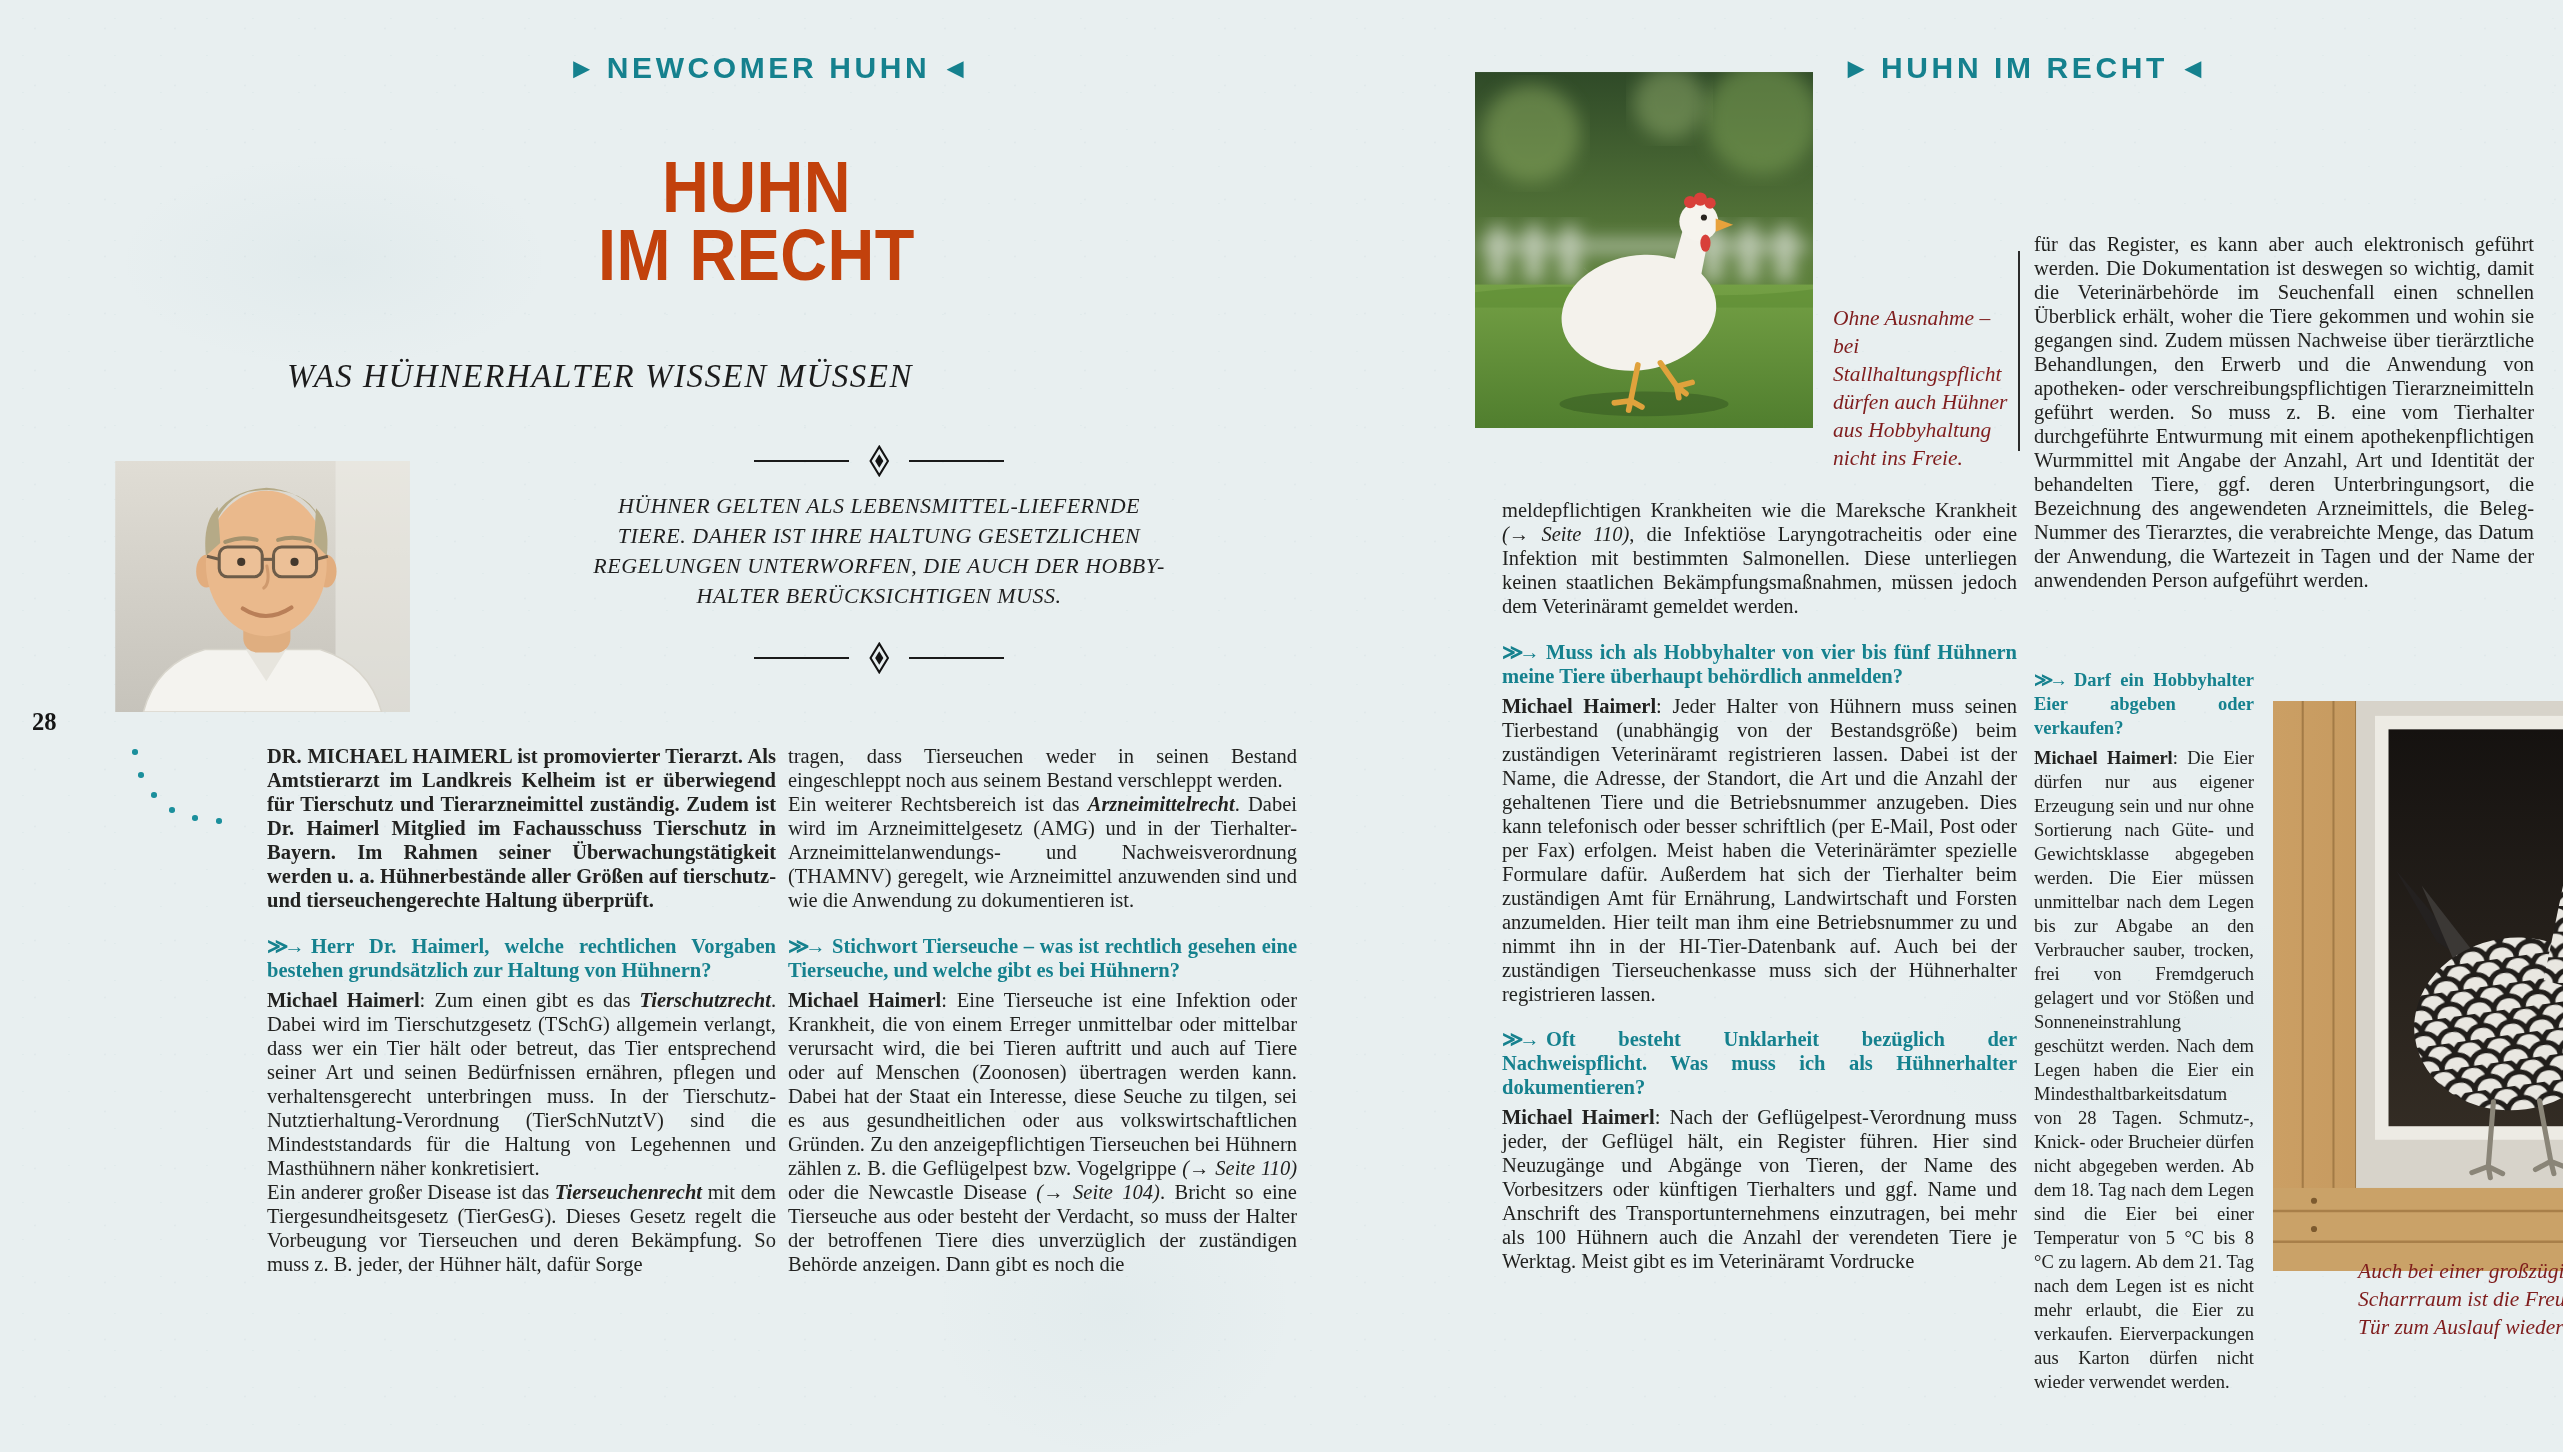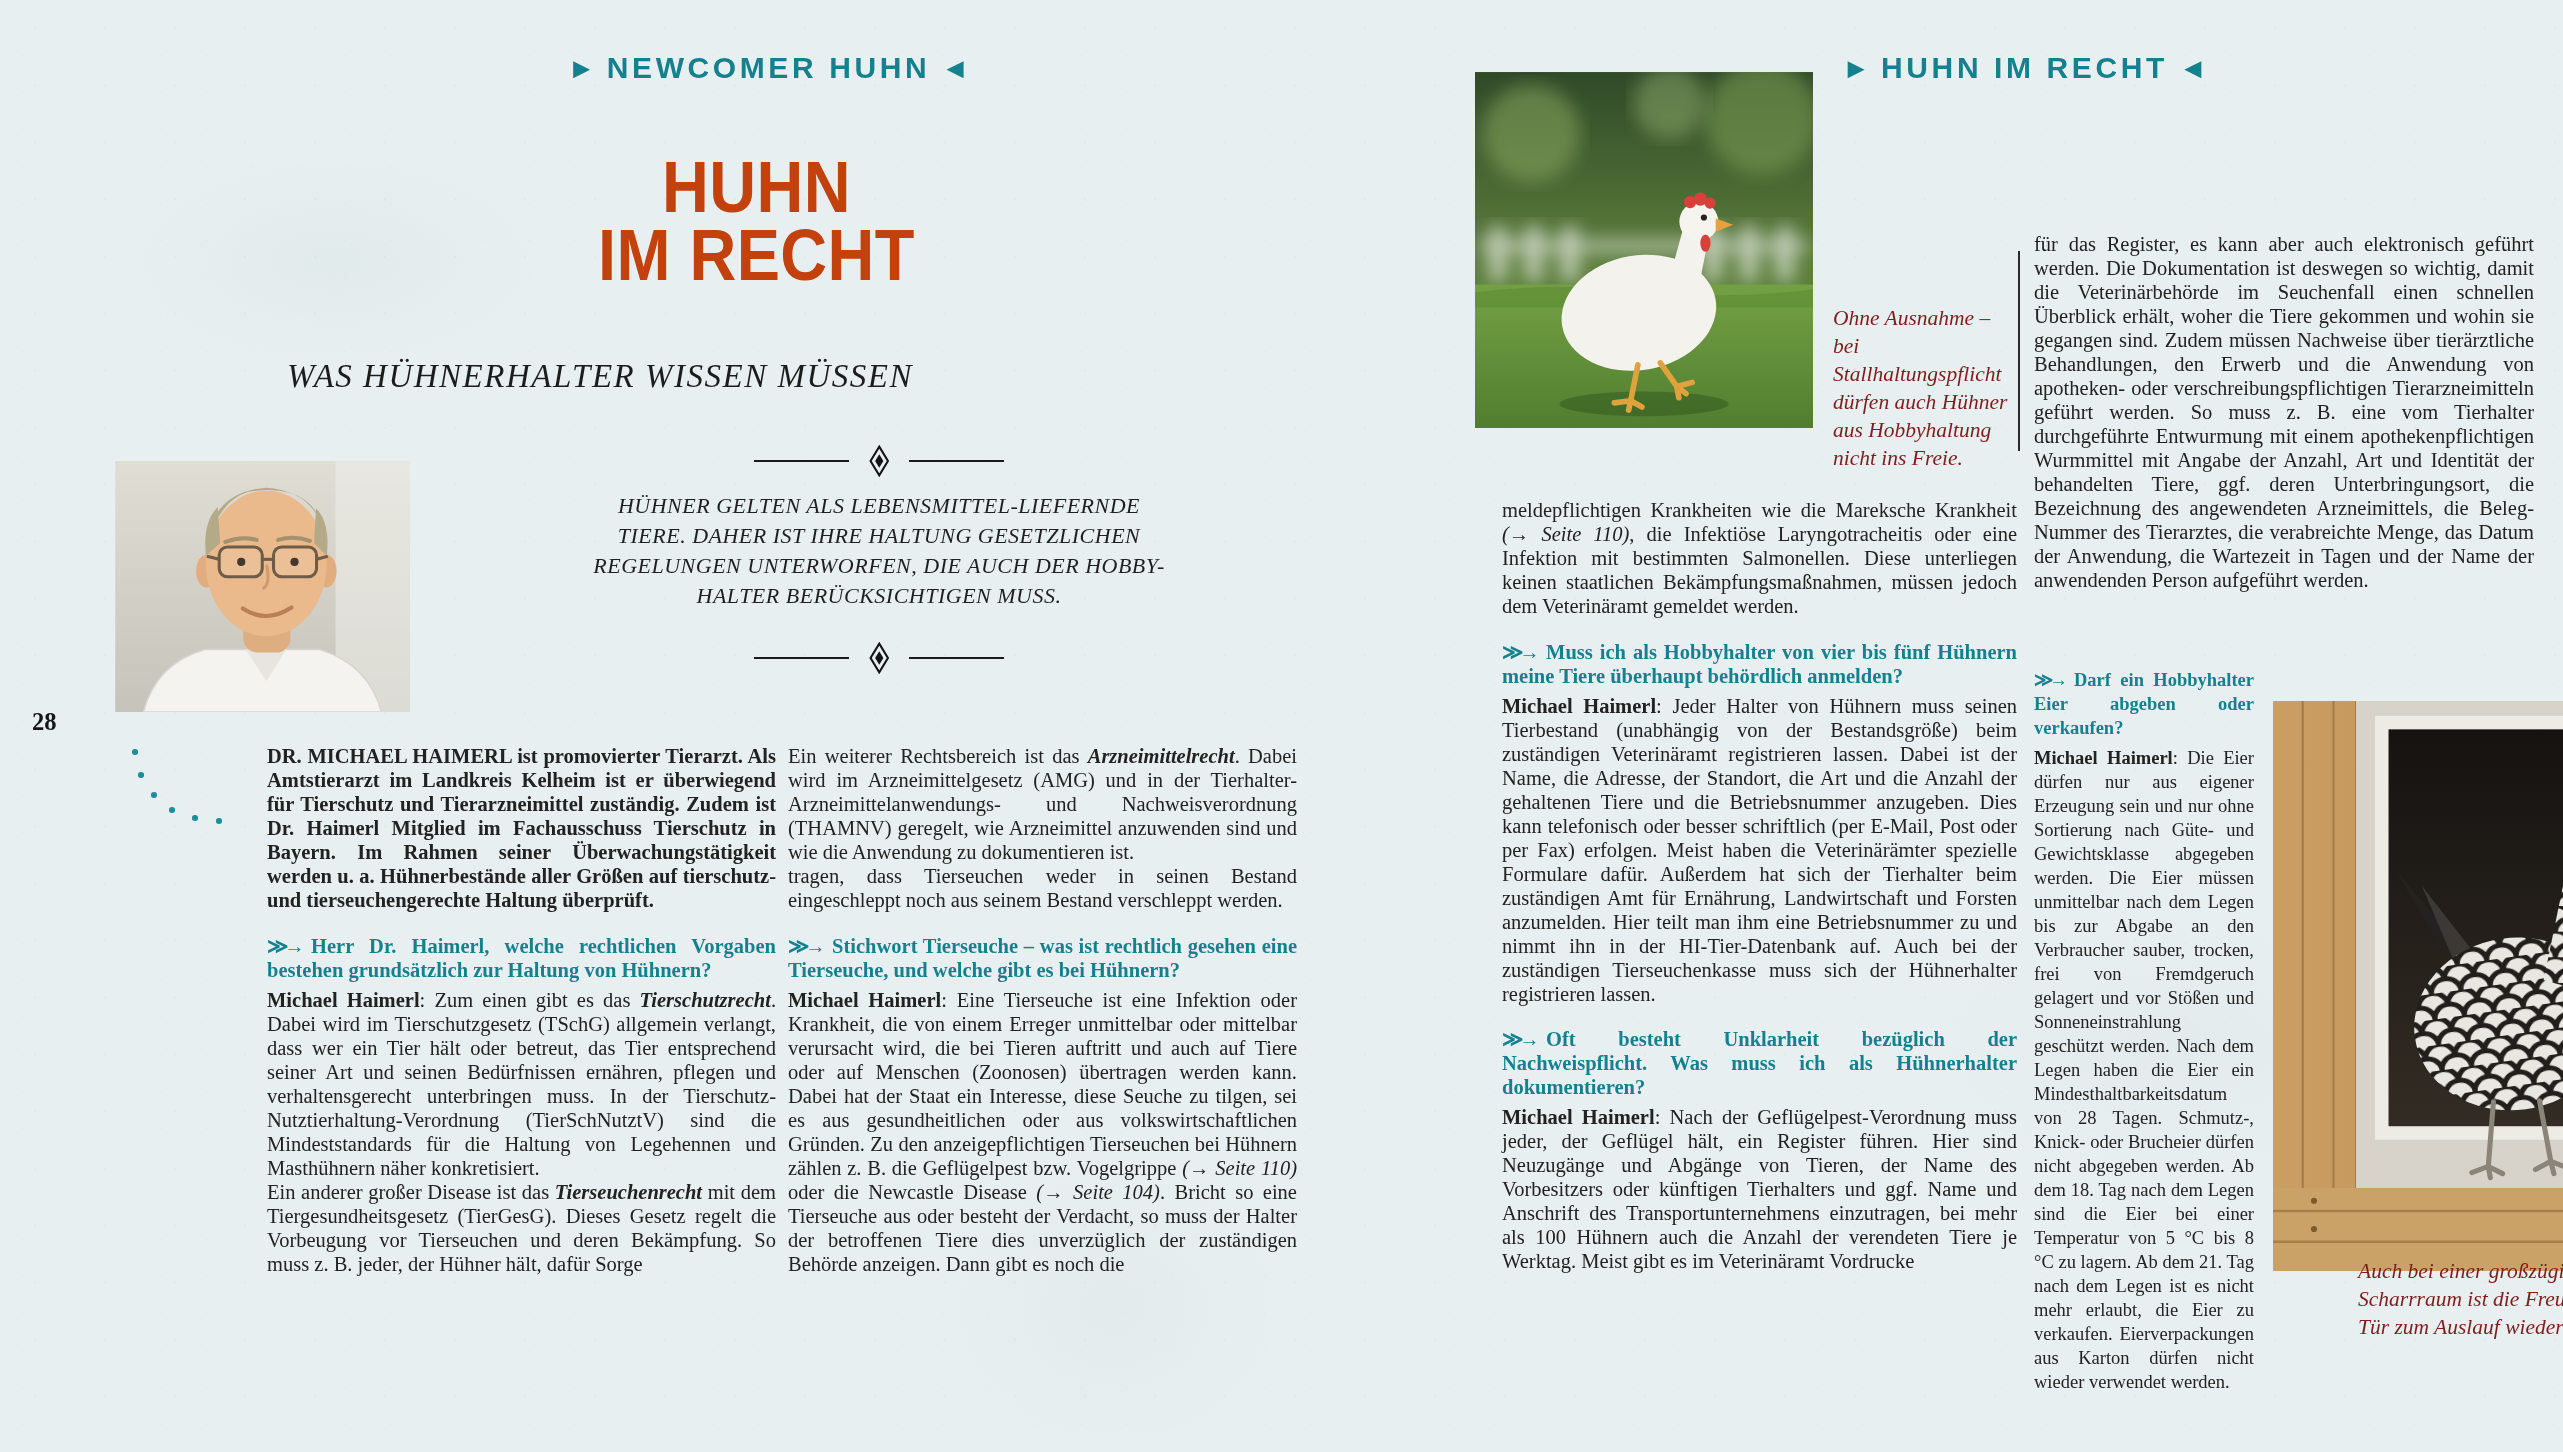--- a/index.html
+++ b/index.html
@@ -165,22 +165,22 @@
 <div class="abs col" style="left:267px; top:744px; width:509px;">
   <p class="bio"><span class="seg-b">DR. MICHAEL HAIMERL ist promovierter Tierarzt. Als Amtstierarzt im Landkreis Kelheim ist er überwiegend für Tierschutz und Tierarzneimittel zuständig. Zudem ist Dr. Haimerl Mitglied im Fachausschuss Tierschutz in Bayern. Im Rahmen seiner Überwachungstätigkeit werden u. a. Hühnerbestände aller Größen auf tierschutz- und tierseuchengerechte Haltung überprüft.</span></p>
   <p class="question">
     <span class="q-marker">≫→</span><span>Herr Dr. Haimerl, welche rechtlichen Vorgaben bestehen grundsätzlich zur Haltung von Hühnern?</span>
   </p>
   <p><span class="seg-b">Michael Haimerl</span><span class="seg-n">: Zum einen gibt es das </span><span class="seg-bi">Tierschutzrecht</span><span class="seg-n">. Dabei wird im Tierschutzgesetz (TSchG) allgemein verlangt, dass wer ein Tier hält oder betreut, das Tier entsprechend seiner Art und seinen Bedürfnissen ernähren, pflegen und verhaltensgerecht unterbringen muss. In der Tierschutz-Nutztierhaltung-Verordnung (TierSchNutztV) sind die Mindeststandards für die Haltung von Legehennen und Masthühnern näher konkretisiert.</span></p>
   <p><span class="seg-n">Ein anderer großer Disease ist das </span><span class="seg-bi">Tierseuchenrecht</span><span class="seg-n"> mit dem Tiergesundheitsgesetz (TierGesG). Dieses Gesetz regelt die Vorbeugung vor Tierseuchen und deren Bekämpfung. So muss z. B. jeder, der Hühner hält, dafür Sorge</span></p>
 </div>
 
 <div class="abs col" style="left:788px; top:744px; width:509px;">
+  <p><span class="seg-n">tragen, dass Tierseuchen weder in seinen Bestand eingeschleppt noch aus seinem Bestand verschleppt werden.</span></p>
   <p><span class="seg-n">Ein weiterer Rechtsbereich ist das </span><span class="seg-bi">Arzneimittelrecht</span><span class="seg-n">. Dabei wird im Arzneimittelgesetz (AMG) und in der Tierhalter-Arzneimittelanwendungs- und Nachweisverordnung (THAMNV) geregelt, wie Arzneimittel anzuwenden sind und wie die Anwendung zu dokumentieren ist.</span></p>
-  <p><span class="seg-n">tragen, dass Tierseuchen weder in seinen Bestand eingeschleppt noch aus seinem Bestand verschleppt werden.</span></p>
   <p class="question">
     <span class="q-marker">≫→</span><span>Stichwort Tierseuche – was ist rechtlich gesehen eine Tierseuche, und welche gibt es bei Hühnern?</span>
   </p>
   <p><span class="seg-b">Michael Haimerl</span><span class="seg-n">: Eine Tierseuche ist eine Infektion oder Krankheit, die von einem Erreger unmittelbar oder mittelbar verursacht wird, die bei Tieren auftritt und auch auf Tiere oder auf Menschen (Zoonosen) übertragen werden kann. Dabei hat der Staat ein Interesse, diese Seuche zu tilgen, sei es aus gesundheitlichen oder aus volkswirtschaftlichen Gründen. Zu den anzeigepflichtigen Tierseuchen bei Hühnern zählen z. B. die Geflügelpest bzw. Vogelgrippe </span><span class="seg-i">(→ Seite 110)</span><span class="seg-n"> oder die Newcastle Disease </span><span class="seg-i">(→ Seite 104)</span><span class="seg-n">. Bricht so eine Tierseuche aus oder besteht der Verdacht, so muss der Halter der betroffenen Tiere dies unverzüglich der zuständigen Behörde anzeigen. Dann gibt es noch die</span></p>
 </div>
 
 <div class="abs kicker" style="left:1717px; top:51px; width:615px;">
   <span class="tri">▶</span>
   <span>HUHN IM RECHT</span>
   <span class="tri">◀</span>

